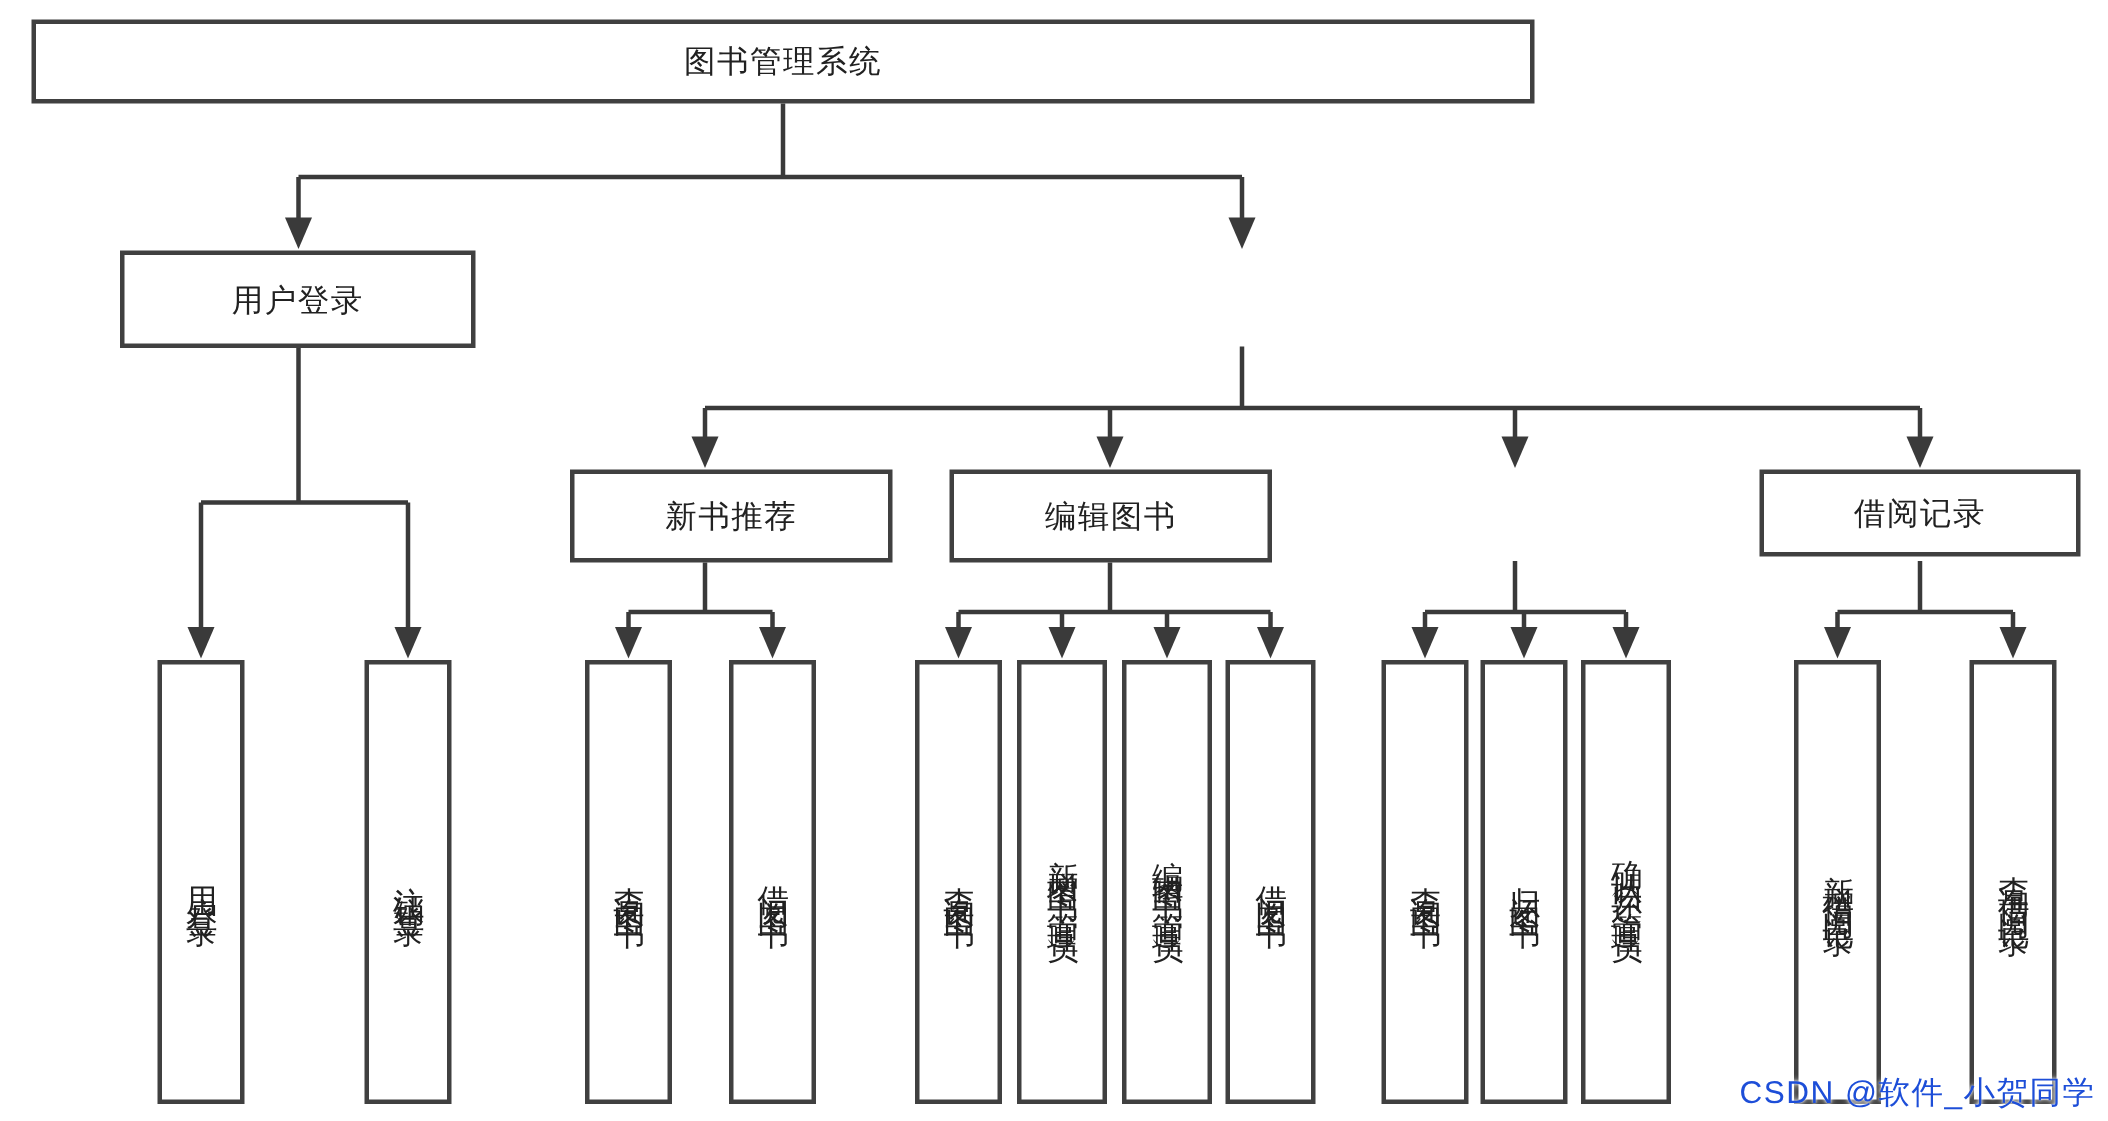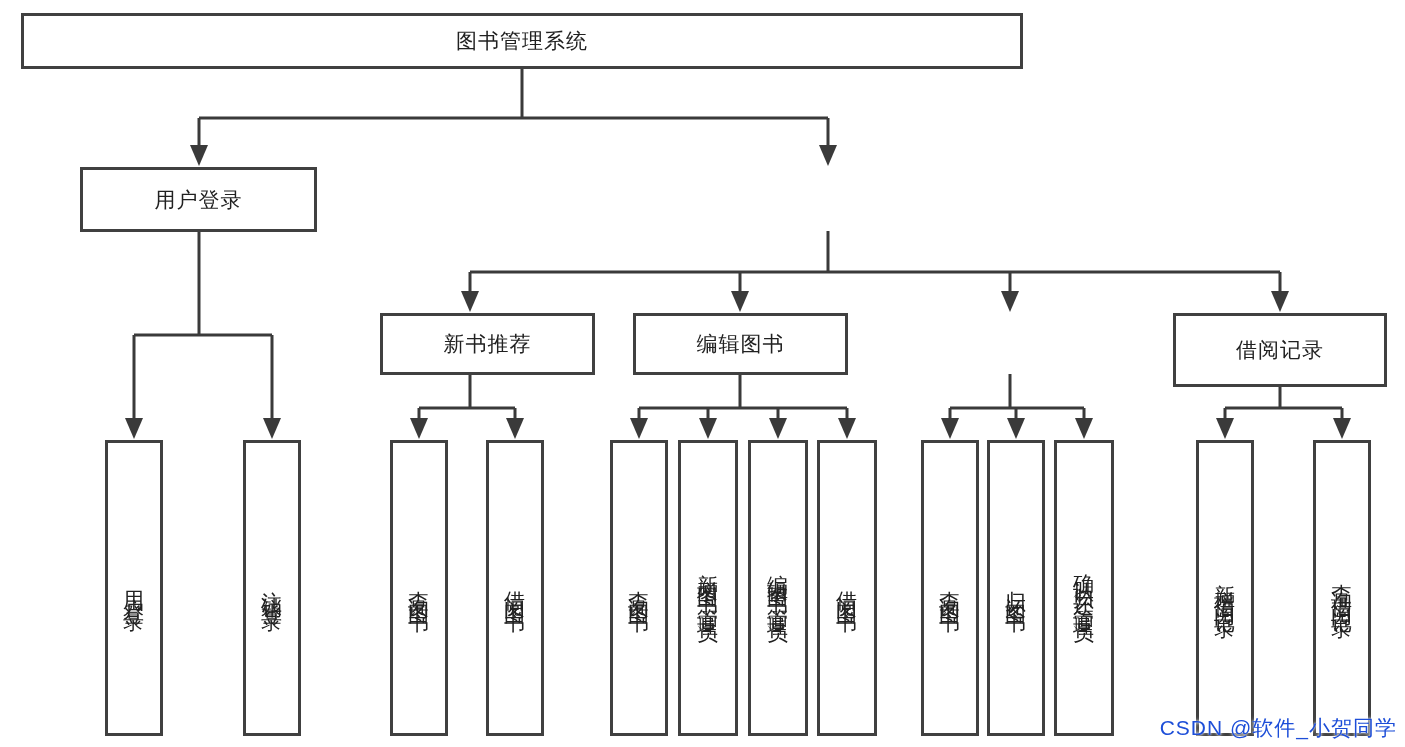--- a/index.html
+++ b/index.html
@@ -17,21 +17,21 @@
   .vbox span{
     writing-mode:vertical-rl;text-orientation:mixed;letter-spacing:7px;line-height:1;
   }
   
   #root {left:21px;  top:13px;  width:1002px;height:56px;}
   #login{left:80px;  top:167px; width:237px; height:65px;}
   #mgmt {left:710px; top:167px; width:237px; height:65px;}
   #l3a{left:380px; top:313px;width:215px;height:62px;}
   #l3b{left:633px; top:313px;width:215px;height:62px;}
   #l3c{left:903px; top:313px;width:215px;height:62px;}
-  #l3d{left:1173px;top:313px;width:214px;height:74px;}
+  #l3d{left:1173px;top:313px;width:214px;height:58px;}
   .leaf{top:440px;height:296px;width:58px;}
   #f1{left:105px;}  #f2{left:243px;}
   #f3{left:390px;}  #f4{left:486px;}
   #f5{left:610px;}  #f6{left:678px;width:60px;} #f7{left:748px;width:60px;} #f8{left:817px;width:60px;}
   #f9{left:921px;}  #f10{left:987px;} #f11{left:1054px;width:60px;}
   #f12{left:1196px;} #f13{left:1313px;}
   .watermark{
     position:absolute;right:8px;bottom:5px;font-size:21px;color:#1d4ed8;
     letter-spacing:1px;text-shadow:0 0 2px #fff,0 0 4px #fff;z-index:5;
   }

